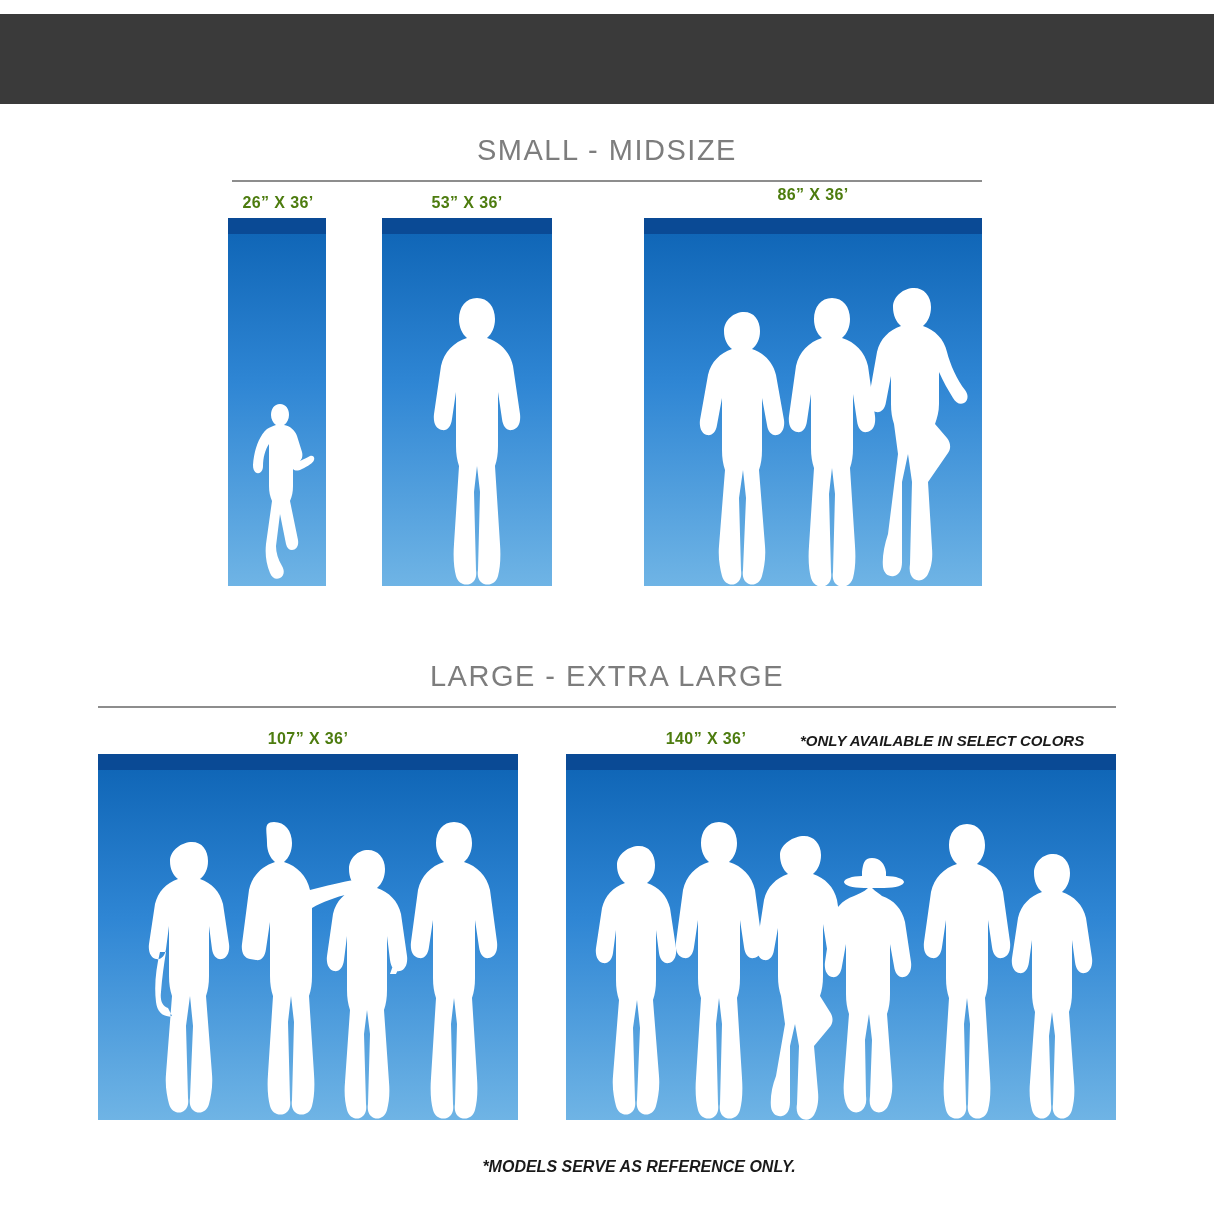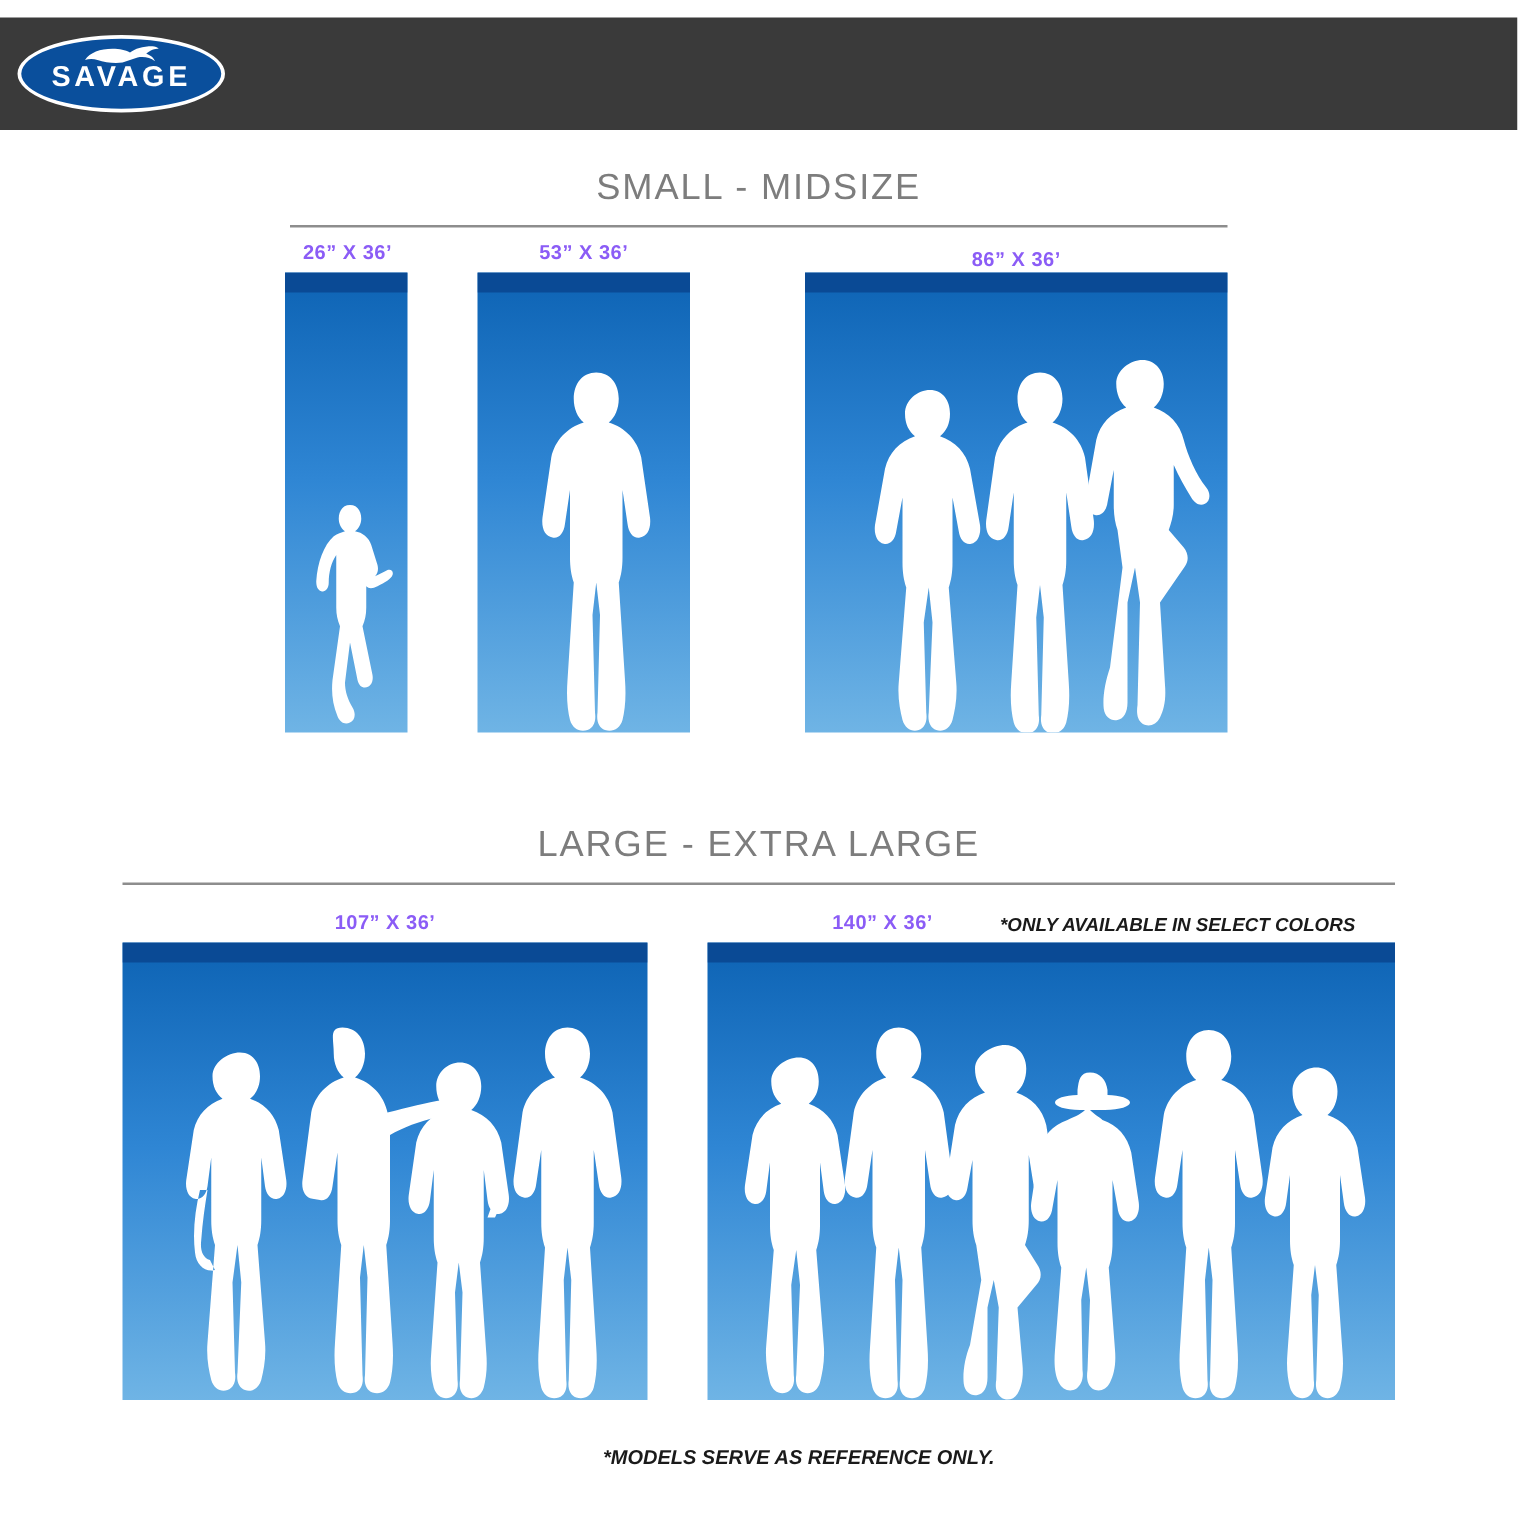--- a/index.html
+++ b/index.html
@@ -101,21 +101,21 @@
     top: 0;
     width: 100%;
     height: 16px;
     background: #0a4a95;
   }
   .panel-label {
     position: absolute;
     font-size: 16px;
     font-weight: bold;
     letter-spacing: 0.4px;
-    color: #8b5cf6;
+    color: #4d7c0f;
     font-family: "Liberation Sans", sans-serif;
     text-align: center;
   }
   .note-label {
     position: absolute;
     font-size: 15px;
     font-weight: bold;
     font-style: italic;
     color: #1a1a1a;
     font-family: "Liberation Sans", sans-serif;
@@ -136,27 +136,20 @@
   .fig {
     position: absolute;
     bottom: 0;
   }
   svg { display: block; }
 </style>
 </head>
 <body>
 
 <div class="header">
-  <div class="logo-wrap">
-    <div class="logo-ellipse"></div>
-    <svg class="logo-animal" viewBox="0 0 62 16">
-      <path fill="#ffffff" d="M2,12 C6,6 14,3 24,3 C30,3 34,4 38,6 C42,3 48,1 56,1 C58,1 60,2 61,3 C58,3 54,4 51,7 C54,8 57,10 58,13 C54,10 49,9 44,10 C40,11 36,13 32,14 C26,15 18,14 12,12 C9,11 5,11 2,12 Z"></path>
-    </svg>
-    <div class="logo-text">SAVAGE</div>
-  </div>
 </div>
 
 <div class="section-title" style="left:0;top:134px;width:1214px;">SMALL - MIDSIZE</div>
 <div class="rule" style="left:232px;top:180px;width:750px;"></div>
 
 <div class="panel-label" style="left:228px;top:194px;width:100px;">26” X 36’</div>
 <div class="panel" style="left:228px;top:218px;width:98px;height:368px;">
   <div class="panel-top-bar"></div>
   <svg class="fig" style="left:24px;width:64px;height:186px;" viewBox="0 0 64 186" preserveAspectRatio="xMidYEnd meet">
     <path fill="#ffffff" d="M28,4 C34,4 37,9 37,15 C37,19 35,23 32,25 C38,26 43,30 45,36 L50,52 C51,56 50,59 48,61 C52,59 56,57 58,56 C61,55 63,57 62,60 C61,63 56,66 50,69 C46,71 43,71 41,69 L41,86 C41,92 40,96 38,101 L46,140 C47,146 44,150 40,150 C37,150 35,148 34,144 L28,114 L24,146 C24,153 26,159 30,166 C33,171 32,176 28,178 C24,180 20,178 18,173 C14,163 13,154 14,144 L20,101 C18,96 17,92 17,86 L17,44 C13,50 11,58 11,66 C11,71 8,74 5,73 C2,72 1,69 1,65 C2,50 7,36 15,29 C18,27 21,26 24,25 C21,23 19,19 19,15 C19,9 22,4 28,4 Z"></path>
@@ -164,21 +157,21 @@
 </div>
 
 <div class="panel-label" style="left:382px;top:194px;width:170px;">53” X 36’</div>
 <div class="panel" style="left:382px;top:218px;width:170px;height:368px;">
   <div class="panel-top-bar"></div>
   <svg class="fig" style="left:42px;width:106px;height:290px;" viewBox="0 0 106 290" preserveAspectRatio="xMidYEnd meet">
     <path fill="#ffffff" d="M53,2 C64,2 71,11 71,23 C71,31 68,38 63,42 C76,46 86,56 89,70 L96,118 C97,127 94,133 88,134 C83,135 79,131 78,123 L74,96 L74,150 C74,158 73,164 71,170 L76,248 C77,262 76,272 74,280 C72,287 66,290 60,288 C55,286 53,281 54,274 L56,196 L53,170 L50,196 L52,274 C53,281 51,286 46,288 C40,290 34,287 32,280 C30,272 29,262 30,248 L35,170 C33,164 32,158 32,150 L32,96 L28,123 C27,131 23,135 18,134 C12,133 9,127 10,118 L17,70 C20,56 30,46 43,42 C38,38 35,31 35,23 C35,11 42,2 53,2 Z"></path>
   </svg>
 </div>
 
-<div class="panel-label" style="left:644px;top:200px;width:338px;">86” X 36’</div>
+<div class="panel-label" style="left:644px;top:186px;width:338px;">86” X 36’</div>
 <div class="panel" style="left:644px;top:218px;width:338px;height:368px;">
   <div class="panel-top-bar"></div>
   <svg class="fig" style="left:48px;width:110px;height:276px;" viewBox="0 0 110 276" preserveAspectRatio="xMidYEnd meet">
     <path fill="#ffffff" d="M52,2 C62,2 68,10 68,21 C68,29 65,35 60,39 C72,43 81,52 84,65 L92,110 C93,118 90,124 85,125 C80,126 76,122 75,115 L70,88 L70,140 C70,148 69,154 67,160 L73,236 C74,248 72,258 70,266 C68,273 62,276 57,274 C52,272 50,267 51,260 L54,188 L51,160 L47,188 L49,260 C50,267 48,272 43,274 C38,276 32,273 30,266 C28,258 26,248 27,236 L33,160 C31,154 30,148 30,140 L30,88 L25,115 C24,122 20,126 15,125 C10,124 7,118 8,110 L16,65 C19,52 28,43 40,39 C35,35 32,29 32,21 C32,10 42,2 52,2 Z"></path>
   </svg>
   <svg class="fig" style="left:130px;width:116px;height:290px;" viewBox="0 0 116 290" preserveAspectRatio="xMidYEnd meet">
     <path fill="#ffffff" d="M58,2 C69,2 76,11 76,23 C76,31 73,38 68,42 C81,46 91,56 94,70 L101,120 C102,129 99,135 93,136 C88,137 84,133 83,125 L79,98 L79,152 C79,160 78,166 76,172 L81,250 C82,264 81,274 79,282 C77,289 71,292 65,290 C60,288 58,283 59,276 L61,198 L58,172 L55,198 L57,276 C58,283 56,288 51,290 C45,292 39,289 37,282 C35,274 34,264 35,250 L40,172 C38,166 37,160 37,152 L37,98 L33,125 C32,133 28,137 23,136 C17,135 14,129 15,120 L22,70 C25,56 35,46 48,42 C43,38 40,31 40,23 C40,11 47,2 58,2 Z"></path>
   </svg>
   <svg class="fig" style="left:218px;width:112px;height:300px;" viewBox="0 0 112 300" preserveAspectRatio="xMidYEnd meet">
     <path fill="#ffffff" d="M52,2 C62,2 69,10 69,21 C69,29 66,36 61,40 C73,44 82,53 85,66 C88,78 95,94 103,104 C107,109 106,115 102,117 C98,119 94,117 91,112 C86,104 81,95 77,86 L77,118 C77,126 75,132 73,138 L85,152 C89,157 89,163 86,167 L66,196 L70,262 C71,274 69,282 66,288 C63,294 57,296 52,293 C48,290 47,285 48,278 L50,196 L46,168 L40,196 L40,276 C40,284 37,289 32,290 C27,291 22,288 21,281 C20,272 22,260 26,248 L36,168 L32,138 C30,132 29,126 29,118 L29,90 L24,116 C23,123 19,127 14,126 C9,125 6,119 7,111 L15,66 C18,53 27,44 39,40 C34,36 31,29 31,21 C31,10 42,2 52,2 Z"></path>

